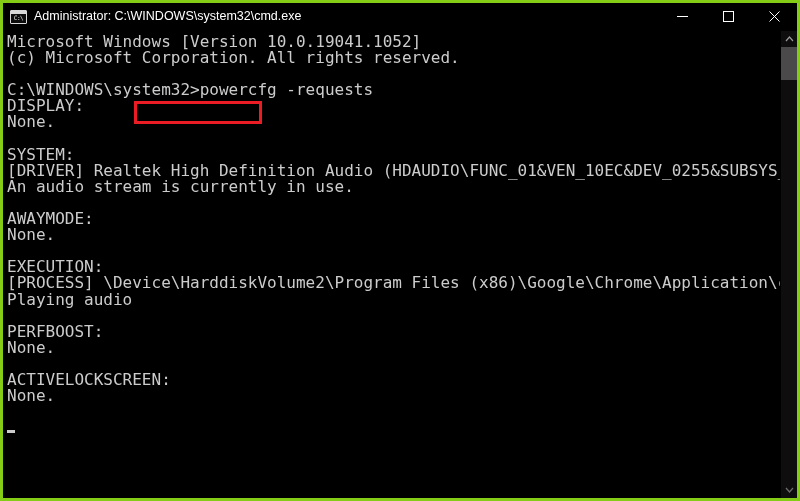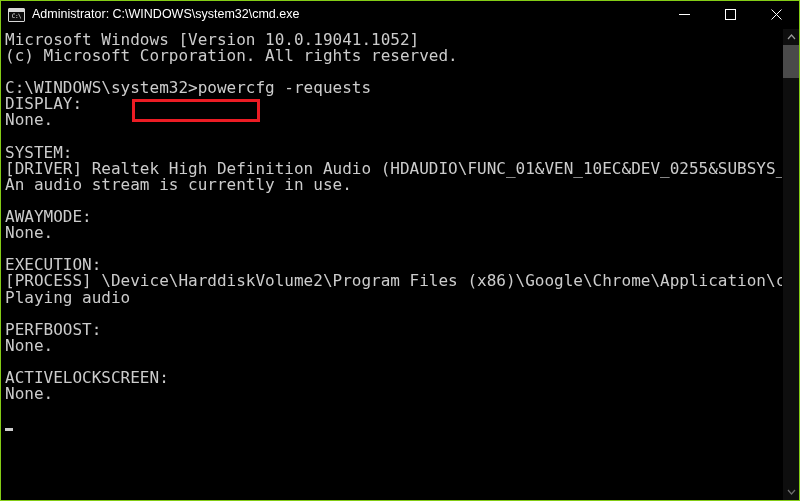--- a/index.html
+++ b/index.html
@@ -15,21 +15,21 @@
     font-family: "Liberation Sans", sans-serif;
   }
 
   
   .window {
     position: relative;
     width: 800px;
     height: 501px;
     box-sizing: border-box;
     background: #000000;
-    border: 1px solid #84cc16;
+    border: 3px solid #84cc16;
     display: flex;
     flex-direction: column;
     overflow: hidden;
   }
 
   
   .titlebar {
     position: relative;
     height: 27px;
     min-height: 27px;

